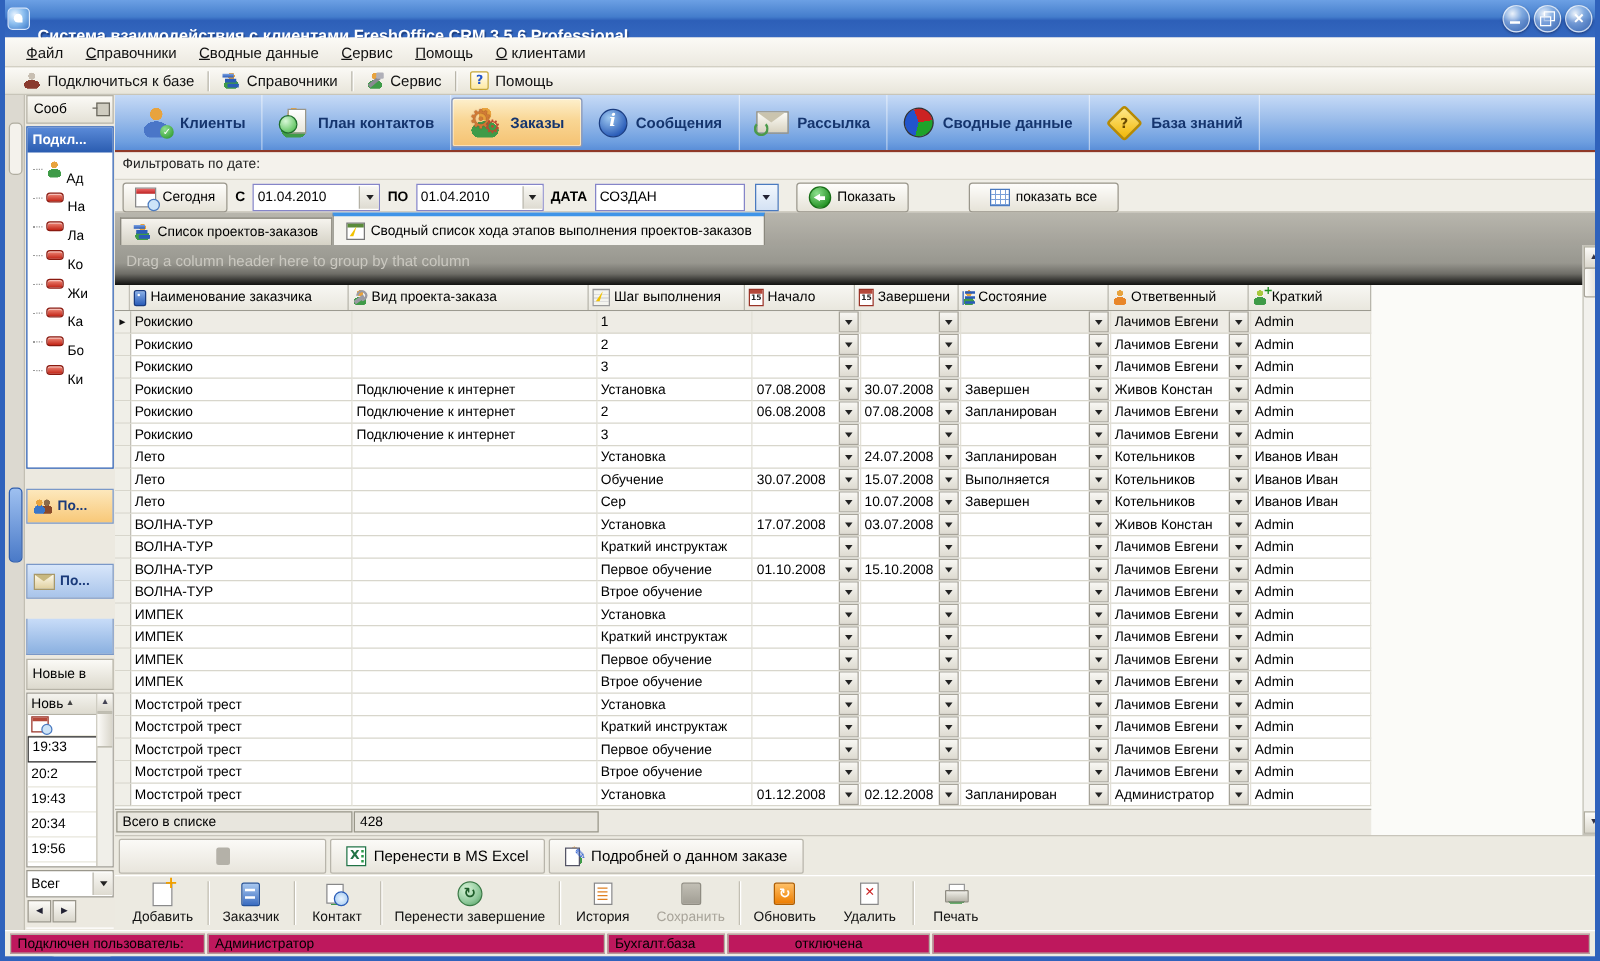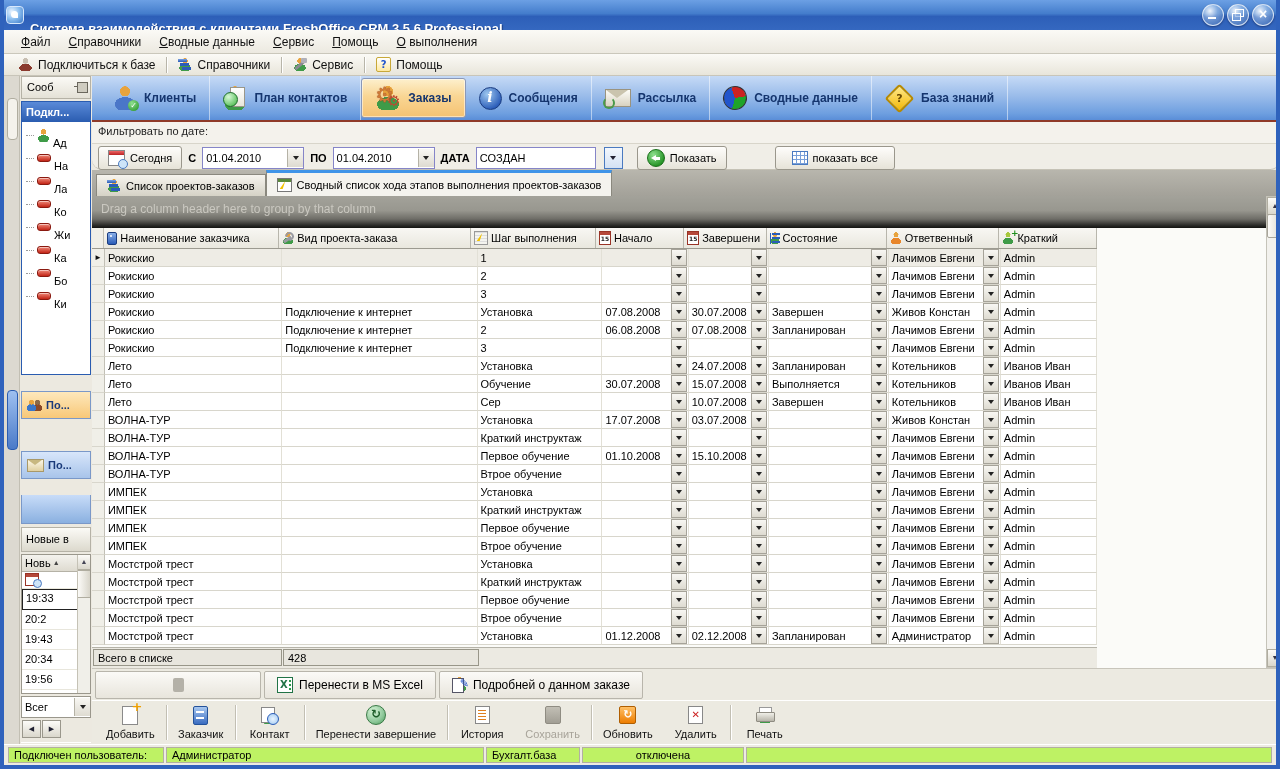--- a/index.html
+++ b/index.html
@@ -134,21 +134,21 @@
   .directories-icon,.list-tab-icon{width:14px;height:13px;}
   .directories-icon::before,.list-tab-icon::before{content:"";position:absolute;left:0;top:1px;width:9px;height:3px;
     background:linear-gradient(#7aa0e0,#2a5cb8);box-shadow:2px 4px 0 #2a5cb8,4px 8px 0 #2a5cb8;}
   .tools-icon{width:14px;height:13px;}
   .tools-icon::before{content:"";position:absolute;left:1px;top:6px;width:11px;height:3px;background:#8a8a92;transform:rotate(-40deg);}
   .tools-icon::after{content:"";position:absolute;right:0;top:0;width:6px;height:5px;background:#b0b0b8;border-radius:1px;}
   .help-icon{width:13px;height:13px;background:linear-gradient(#fff,#ffe9a0);border:1px solid #c8a838;border-radius:2px;}
   .help-icon::before{content:"?";position:absolute;left:0;top:0;width:100%;text-align:center;color:#2255cc;font-weight:bold;font-size:10px;line-height:13px;}
 
   
-  .filterpanel{left:88px;top:122px;width:1188px;height:48px;background:#f0eee7;border-bottom:1px solid #c5c2b6;border-radius:10px;}
+  .filterpanel{left:88px;top:122px;width:1188px;height:48px;background:#f0eee7;border-bottom:1px solid #c5c2b6;}
   .f-title{height:18px;font-size:11px;color:#222;padding:3px 0 0 6px;border-bottom:1px solid #d8d5ca;background:#f4f2ec;}
   .f-row{height:28px;display:flex;align-items:center;gap:6px;padding-left:6px;}
   .fbtn{height:22px;display:flex;align-items:center;gap:5px;padding:0 9px;font-size:11px;
     border:1px solid #9a978c;border-radius:3px;background:linear-gradient(#fefdfb,#e6e3d8);}
   .flabel{font-size:11px;font-weight:bold;}
   .datebox{width:100px;height:20px;border:1px solid #8585c8;background:#fff;display:flex;align-items:center;}
   .datebox .val{flex:1;font-size:11px;padding-left:3px;}
   .ddsm{width:15px;height:18px;background:linear-gradient(#f8f7f3,#dedbd1);border-left:1px solid #b5b2a6;
     display:flex;align-items:center;justify-content:center;}
   .ddsm::after{content:"";border-left:3px solid transparent;border-right:3px solid transparent;border-top:4px solid #222;}
@@ -269,21 +269,21 @@
   .refresh-icon::before{content:"↻";position:absolute;left:0;top:1px;width:100%;text-align:center;color:#fff;font-weight:bold;font-size:11px;}
   .delete-icon{width:13px;height:16px;background:#fff;border:1px solid #888;}
   .delete-icon::before{content:"✕";position:absolute;left:0;top:2px;width:100%;text-align:center;color:#cc2222;font-weight:bold;font-size:10px;}
   .print-icon{width:18px;height:16px;}
   .print-icon::before{content:"";position:absolute;left:3px;top:0;width:11px;height:5px;background:#fff;border:1px solid #999;}
   .print-icon::after{content:"";position:absolute;left:0;top:5px;width:17px;height:8px;background:linear-gradient(#f0efe8,#b8b5aa);border:1px solid #8f8c82;border-radius:1px;}
 
   
   .statusbar{left:0;top:744px;width:1272px;height:21px;background:#edebe2;border-top:1px solid #fff;}
   .sbox{position:absolute;top:2px;height:16px;border:1px solid #b2afa2;font-size:11px;display:flex;align-items:center;
-    padding-left:5px;box-sizing:border-box;background:#bef264;}
+    padding-left:5px;box-sizing:border-box;background:#be185d;}
   .sb1{left:4px;width:156px;}
   .sb2{left:162px;width:318px;}
   .sb3{left:482px;width:94px;}
   .sb4{left:578px;width:162px;justify-content:center;padding-left:0;}
   .sb5{left:742px;right:4px;}
 </style>
 </head>
 <body>
 
 <div class="window">
@@ -297,21 +297,21 @@
       <span class="win-btn wb-close"></span>
     </span>
   </div>
 
   <div class="abs menubar" id="menubar">
       <div class="menu-item">Файл</div>
       <div class="menu-item">Справочники</div>
       <div class="menu-item">Сводные данные</div>
       <div class="menu-item">Сервис</div>
       <div class="menu-item">Помощь</div>
-      <div class="menu-item">О выполнения</div>
+      <div class="menu-item">О клиентами</div>
     </div>
 
   <div class="abs quickbar" id="quickbar">
       <div class="qbtn">
         <span class="ic pbase connect-db-icon"></span>
         <span class="qlbl">Подключиться к базе</span>
       </div>
       <span class="qsep"></span>
       <div class="qbtn">
         <span class="ic pbase directories-icon"></span>

